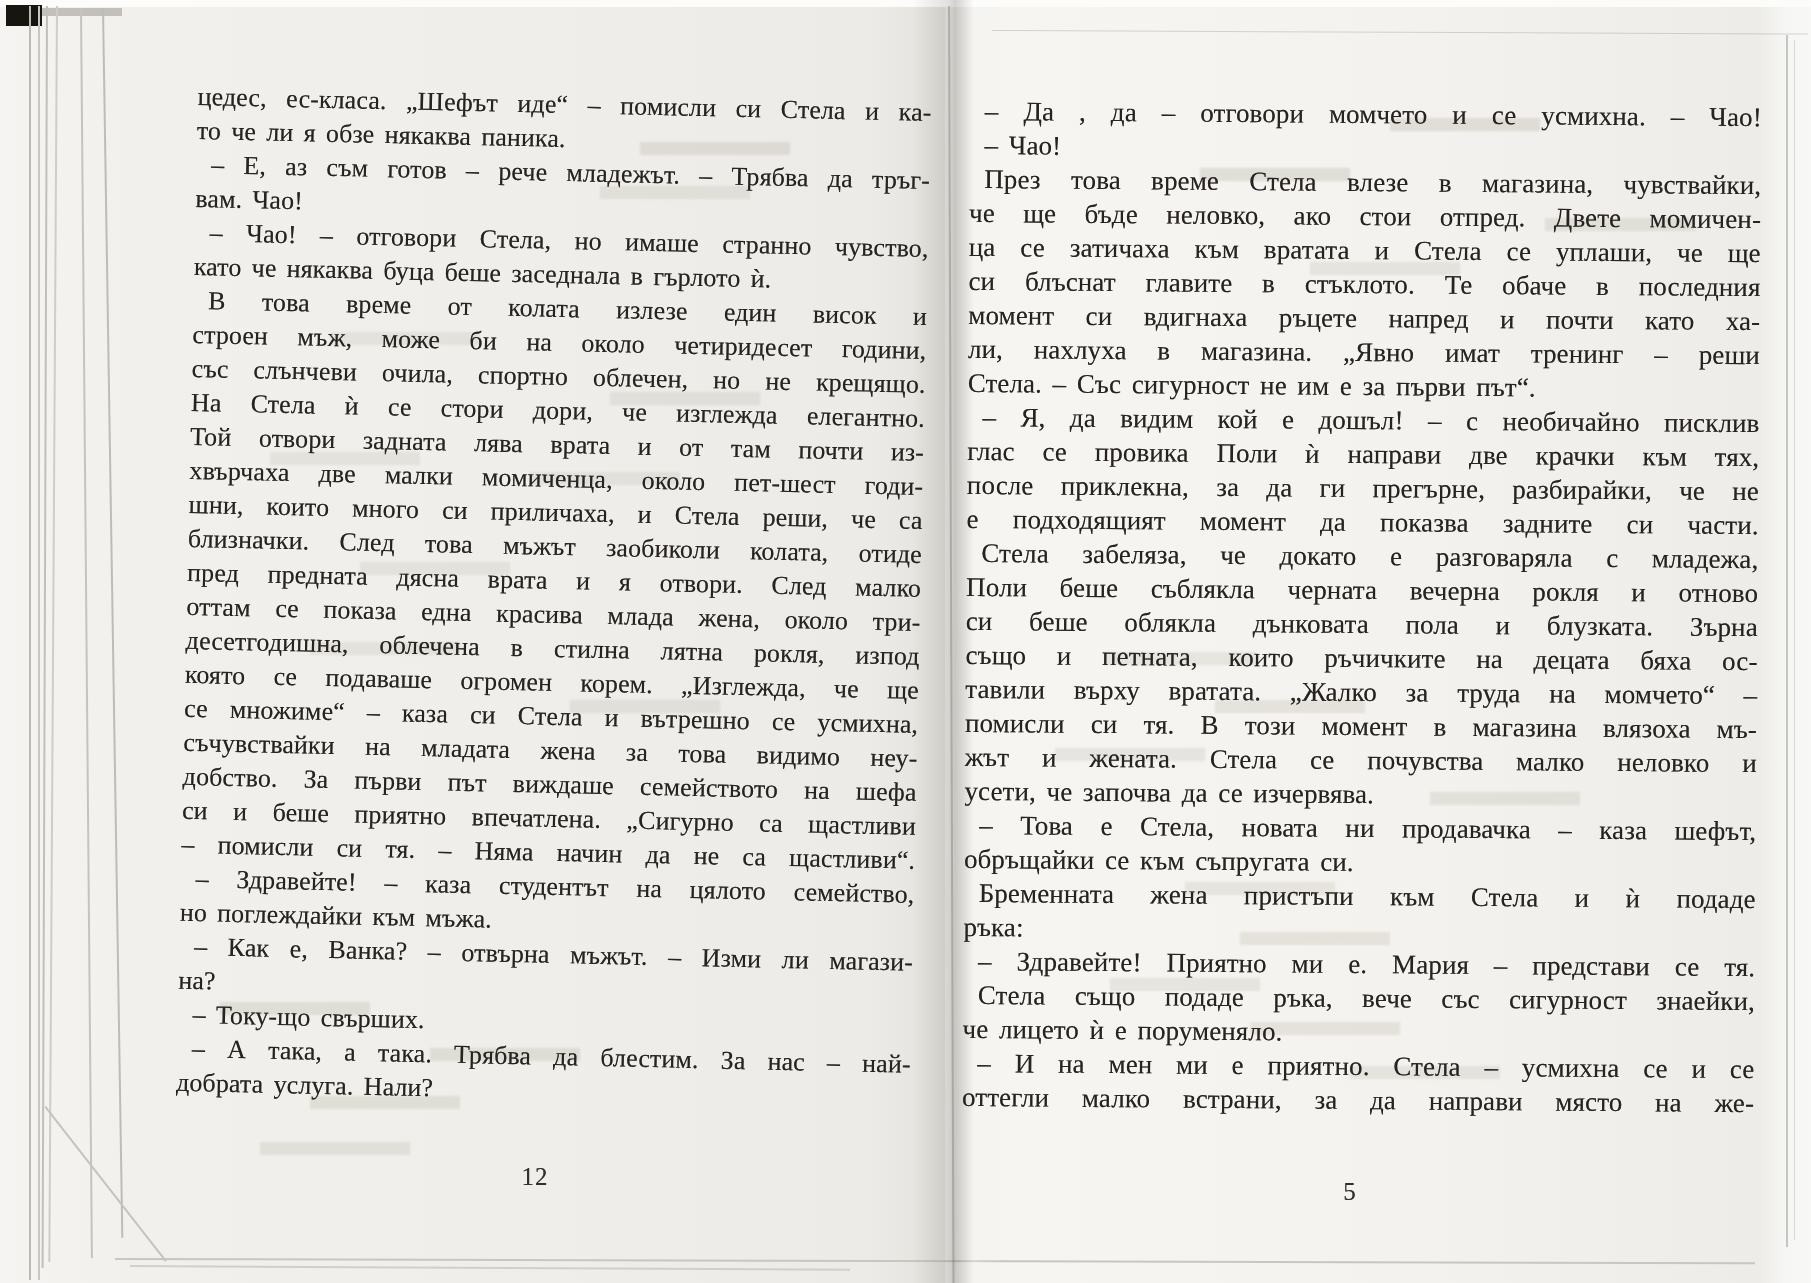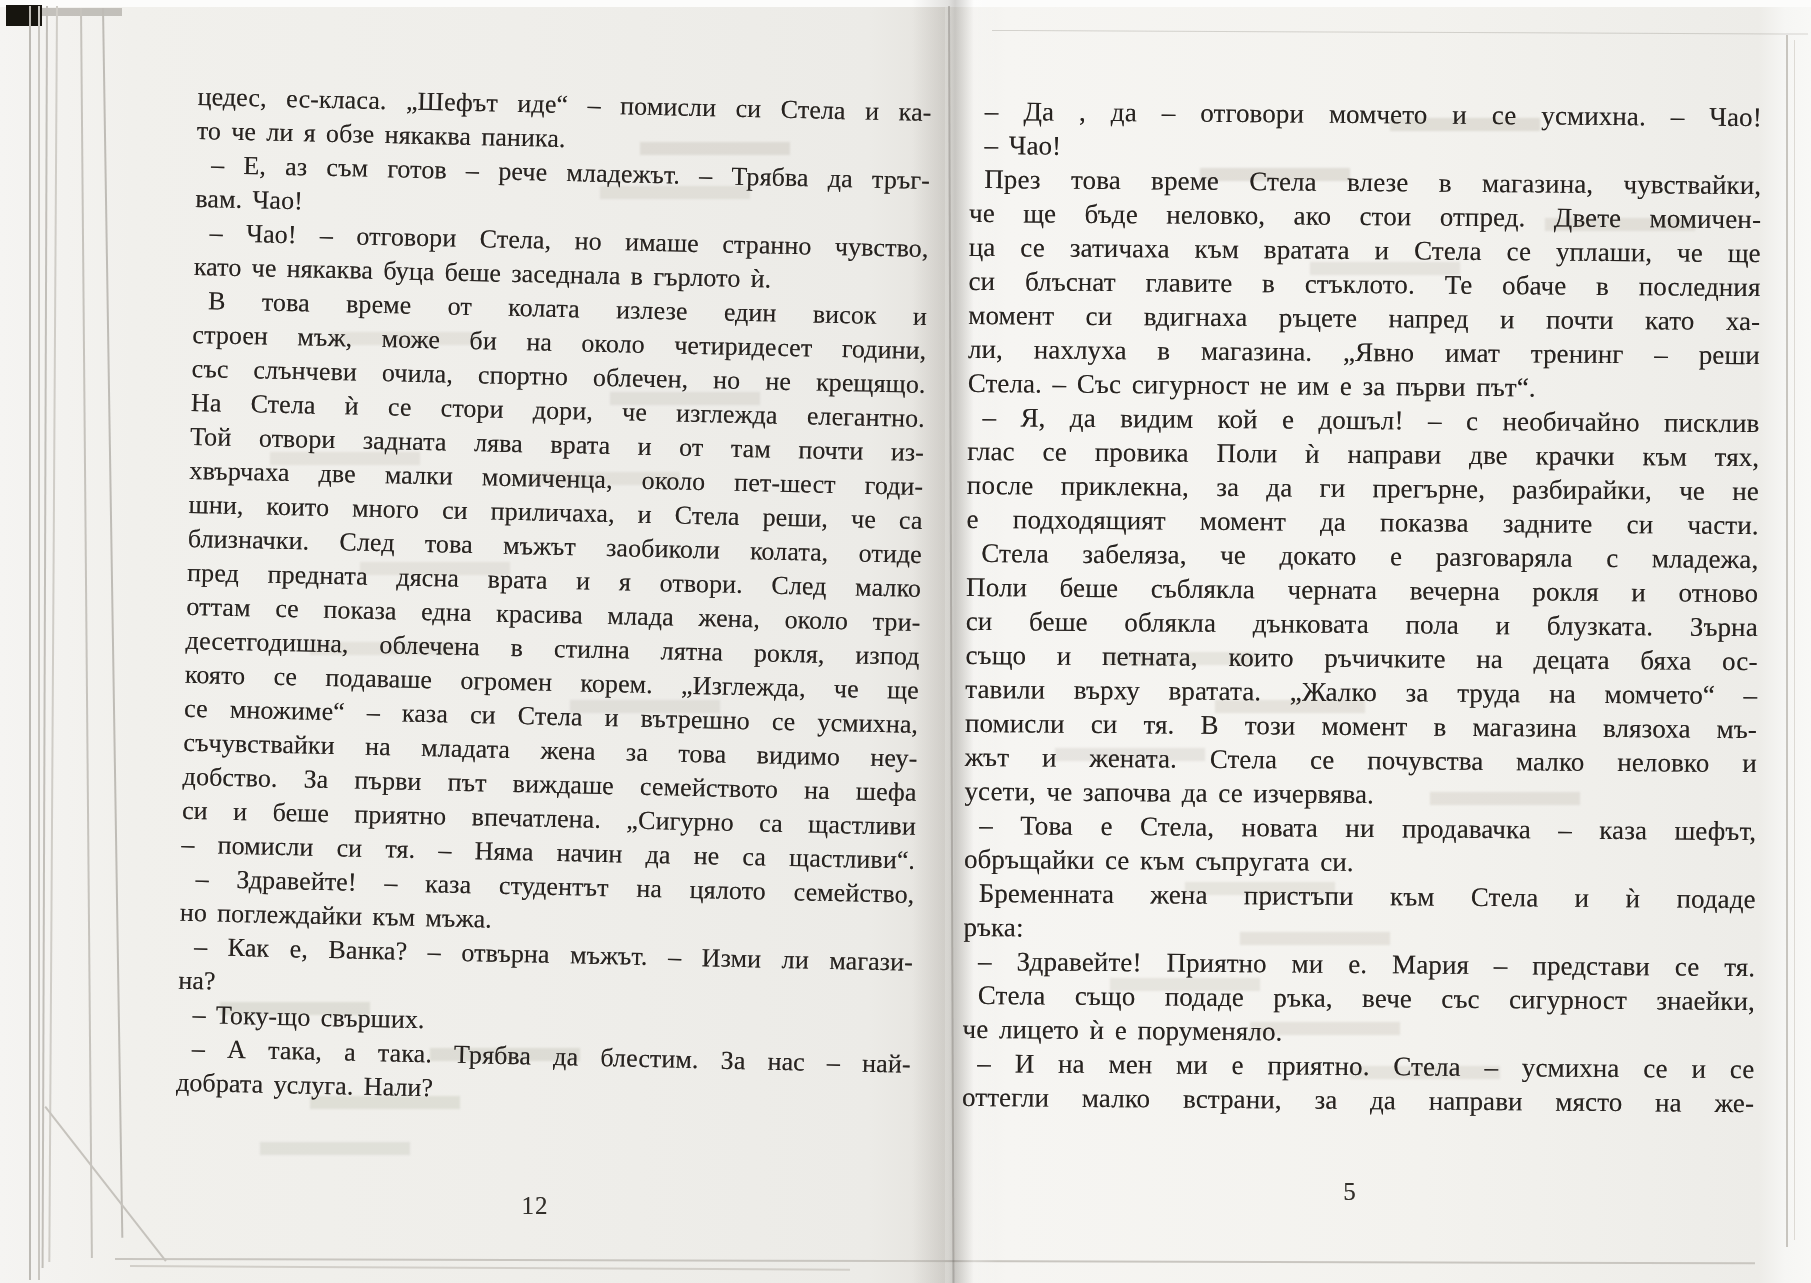--- a/index.html
+++ b/index.html
@@ -57,21 +57,21 @@
     text-align-last:justify;
     word-spacing:0.06em;
     letter-spacing:0.1px;
     text-shadow:0 0 0.5px rgba(40,35,30,0.55);
   }
   .line.indent{text-indent:15px;}
   .line.end{text-align-last:left;word-spacing:0.14em;}
 
   .pagenum{position:absolute;font-size:25px;color:#33302b;letter-spacing:1px;
     text-shadow:0 0 0.5px rgba(40,35,30,0.5);}
-  .pagenum.left{left:505px;top:1163px;width:60px;text-align:center;margin-top:29px;}
+  .pagenum.left{left:505px;top:1163px;width:60px;text-align:center;}
   .pagenum.right{left:1320px;top:1178px;width:60px;text-align:center;}
 
   
   .smudges{position:absolute;left:0;top:0;width:150px;height:13px;background:transparent;pointer-events:none;
     box-shadow:
       640px 142px 2px rgba(158,152,134,0.20),
       600px 186px 2px rgba(158,152,134,0.17),
       330px 332px 2px rgba(158,152,134,0.15),
       610px 392px 2px rgba(158,152,134,0.16),
       270px 452px 2px rgba(158,152,134,0.14),

